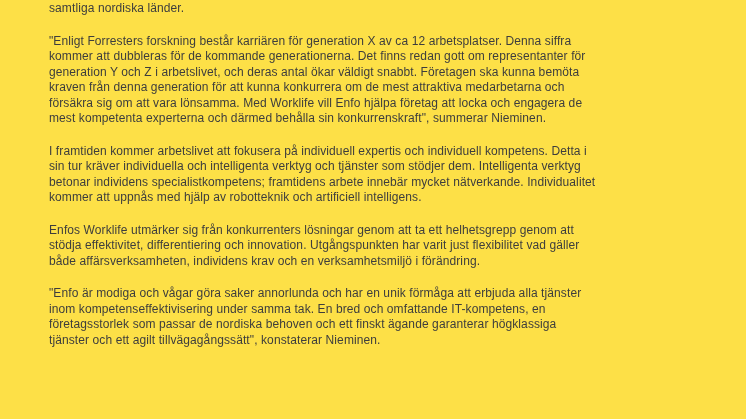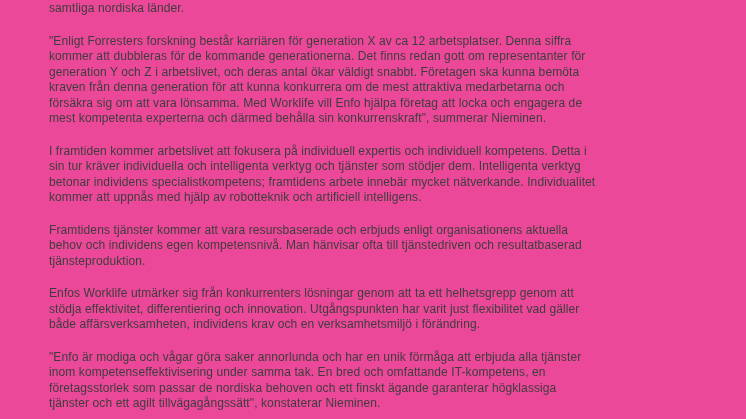--- a/index.html
+++ b/index.html
@@ -11,21 +11,21 @@
     height: 419px;
     overflow: hidden;
     background: #ffffff;
     font-family: "Liberation Sans", "DejaVu Sans", sans-serif;
   }
   .page {
     box-sizing: border-box;
     width: 746px;
     height: 419px;
     padding: 1px 40px 0 49px;
-    background: #ec4899;
+    background: #fde047;
   }
   .para {
     margin: 0 0 17px 0;
     font-size: 12px;
     line-height: 15.5px;
     color: #3d3d3d;
     white-space: pre-line;
     letter-spacing: 0.1px;
   }
 </style>
@@ -37,23 +37,20 @@
   <p class="para">"Enligt Forresters forskning består karriären för generation X av ca 12 arbetsplatser. Denna siffra
 kommer att dubbleras för de kommande generationerna. Det finns redan gott om representanter för
 generation Y och Z i arbetslivet, och deras antal ökar väldigt snabbt. Företagen ska kunna bemöta
 kraven från denna generation för att kunna konkurrera om de mest attraktiva medarbetarna och
 försäkra sig om att vara lönsamma. Med Worklife vill Enfo hjälpa företag att locka och engagera de
 mest kompetenta experterna och därmed behålla sin konkurrenskraft", summerar Nieminen.</p>
   <p class="para">I framtiden kommer arbetslivet att fokusera på individuell expertis och individuell kompetens. Detta i
 sin tur kräver individuella och intelligenta verktyg och tjänster som stödjer dem. Intelligenta verktyg
 betonar individens specialistkompetens; framtidens arbete innebär mycket nätverkande. Individualitet
 kommer att uppnås med hjälp av robotteknik och artificiell intelligens.</p>
-  <p class="para">Framtidens tjänster kommer att vara resursbaserade och erbjuds enligt organisationens aktuella
-behov och individens egen kompetensnivå. Man hänvisar ofta till tjänstedriven och resultatbaserad
-tjänsteproduktion.</p>
   <p class="para">Enfos Worklife utmärker sig från konkurrenters lösningar genom att ta ett helhetsgrepp genom att
 stödja effektivitet, differentiering och innovation. Utgångspunkten har varit just flexibilitet vad gäller
 både affärsverksamheten, individens krav och en verksamhetsmiljö i förändring.</p>
   <p class="para">"Enfo är modiga och vågar göra saker annorlunda och har en unik förmåga att erbjuda alla tjänster
 inom kompetenseffektivisering under samma tak. En bred och omfattande IT-kompetens, en
 företagsstorlek som passar de nordiska behoven och ett finskt ägande garanterar högklassiga
 tjänster och ett agilt tillvägagångssätt", konstaterar Nieminen.</p>
 </div>
 
 </body></html>

